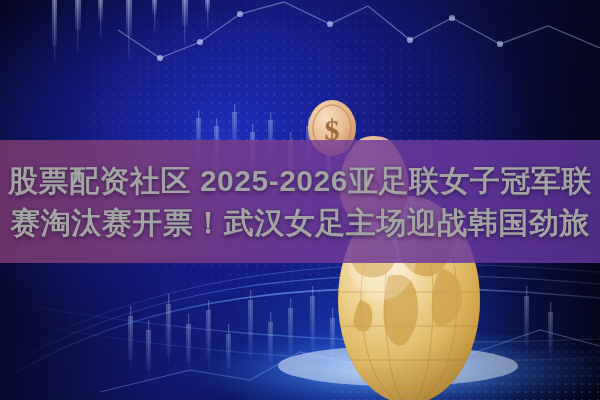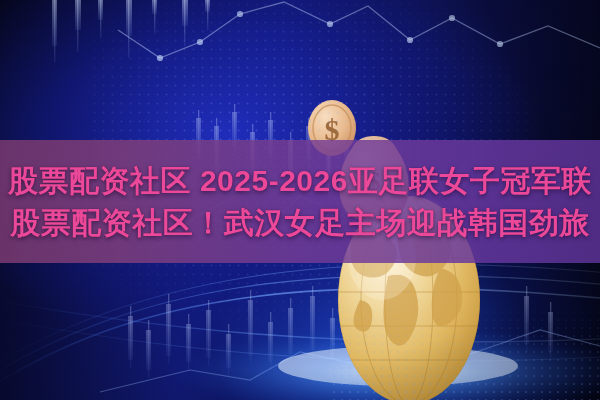--- a/index.html
+++ b/index.html
@@ -52,21 +52,21 @@
         rgba(104,56,158,.84) 78%,
         rgba(92,50,150,.86) 100%);
     mix-blend-mode:normal;
   }
   .band-inner{
     position:absolute;left:0;right:0;top:140px;height:123px;
     display:flex;flex-direction:column;align-items:center;justify-content:center;
     gap:2px;
   }
   .headline{
-    color:#ec4899;font-weight:bold;font-size:30px;line-height:40px;
+    color:#a3a3a3;font-weight:bold;font-size:30px;line-height:40px;
     letter-spacing:.5px;white-space:nowrap;
     text-shadow:0 2px 4px rgba(30,8,45,.55), 0 0 1px rgba(0,0,0,.4);
   }
 </style>
 </head>
 <body>
 
 <div id="banner">
 
   <div class="layer bg-base"></div>
@@ -239,16 +239,16 @@
     </g>
   </svg>
 
   <div class="layer dots"></div>
   <div class="layer dots2"></div>
   <div class="layer vig"></div>
 
   <div class="band"></div>
   <div class="band-inner">
     <div class="headline">股票配资社区 2025-2026亚足联女子冠军联</div>
-    <div class="headline">股票配资社区！武汉女足主场迎战韩国劲旅</div>
+    <div class="headline">赛淘汰赛开票！武汉女足主场迎战韩国劲旅</div>
   </div>
 
 </div>
 
 </body></html>

